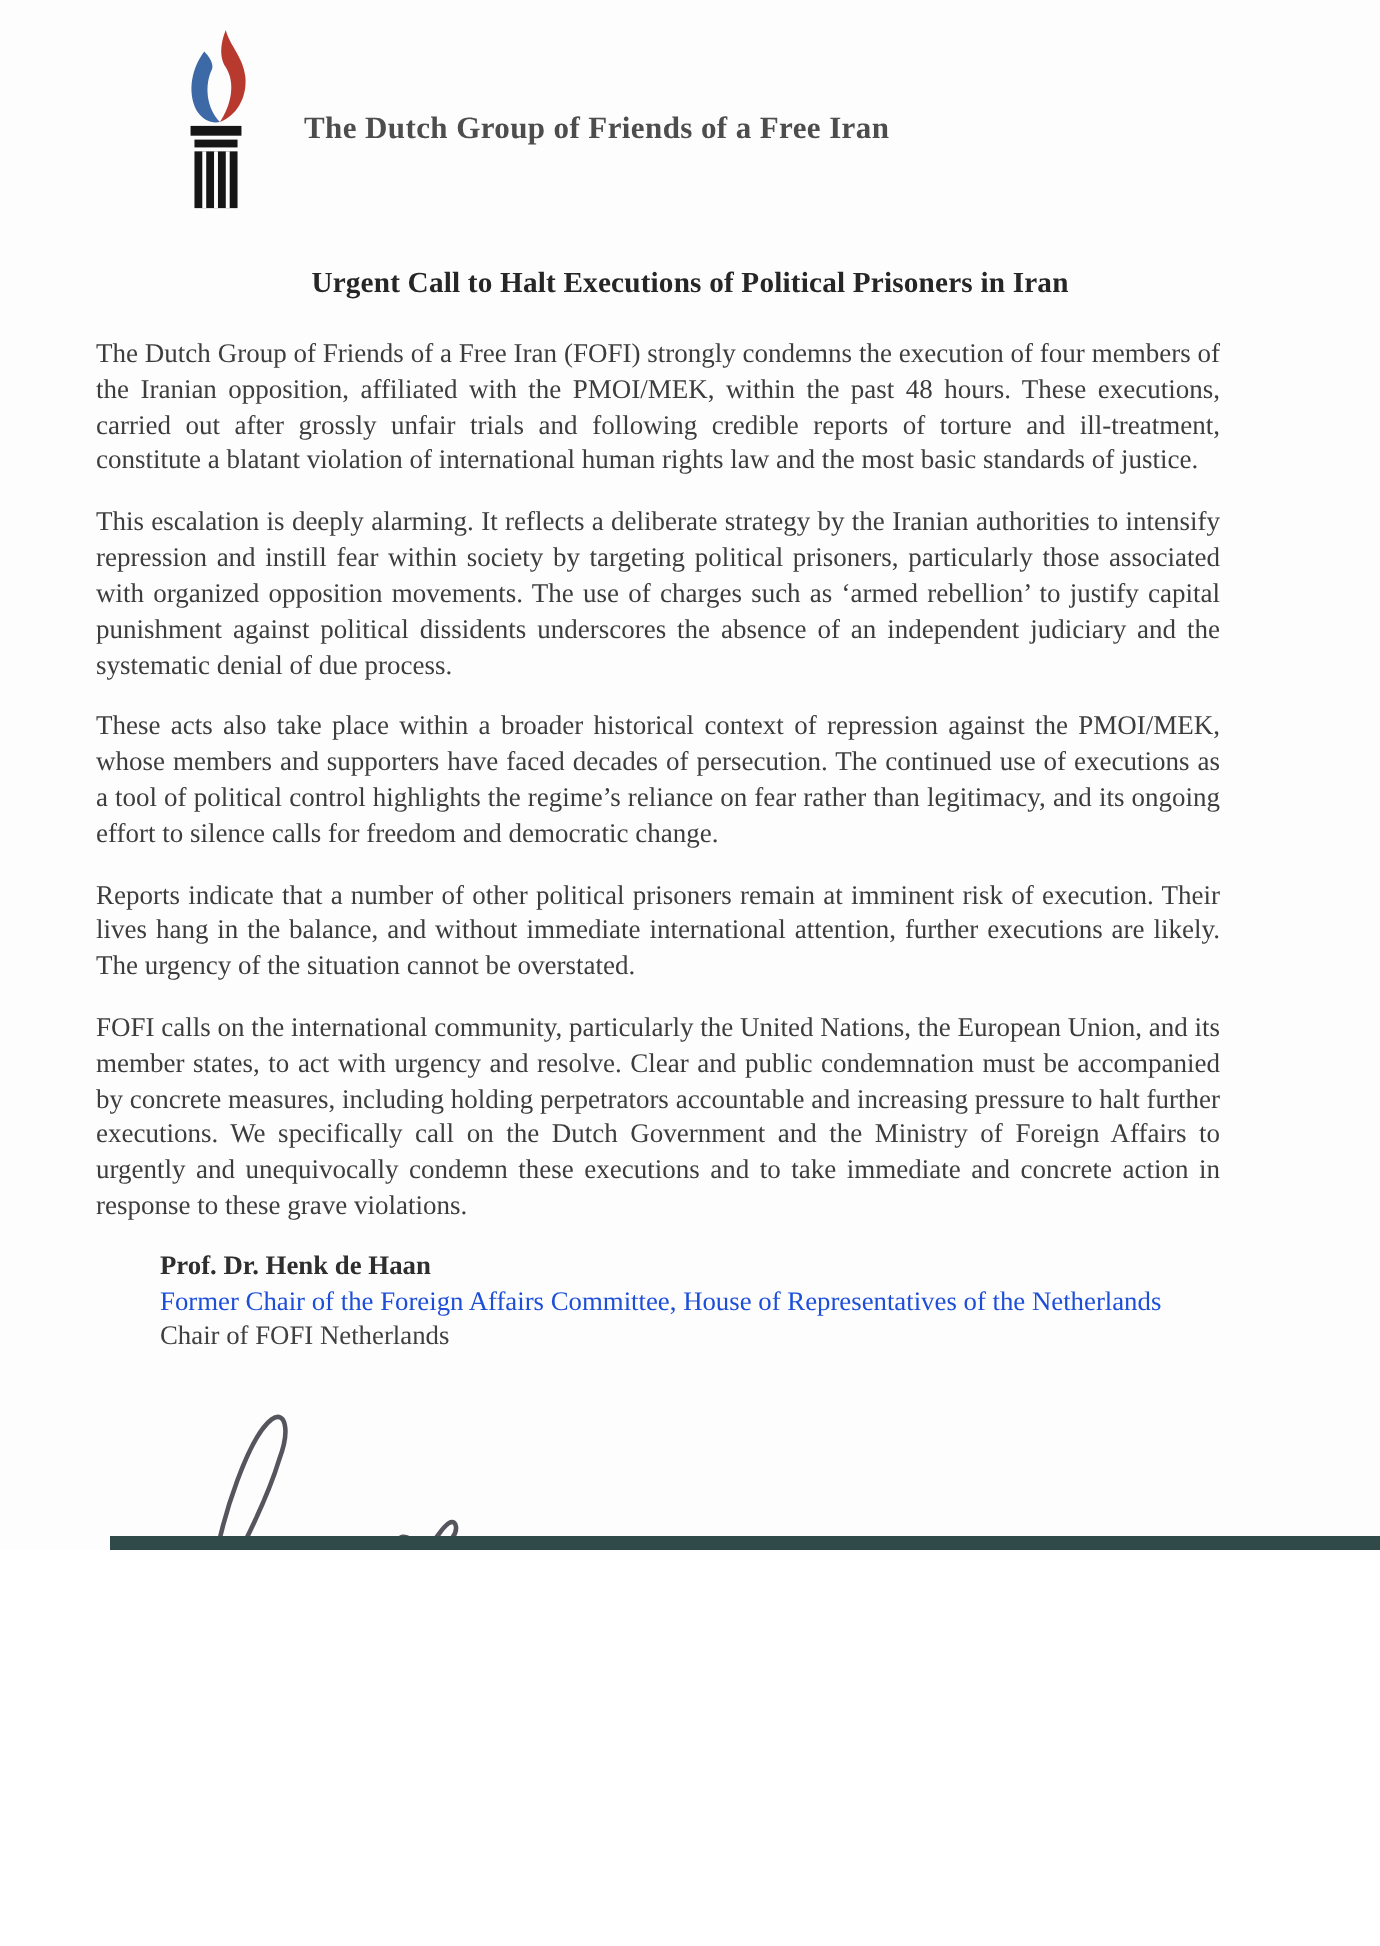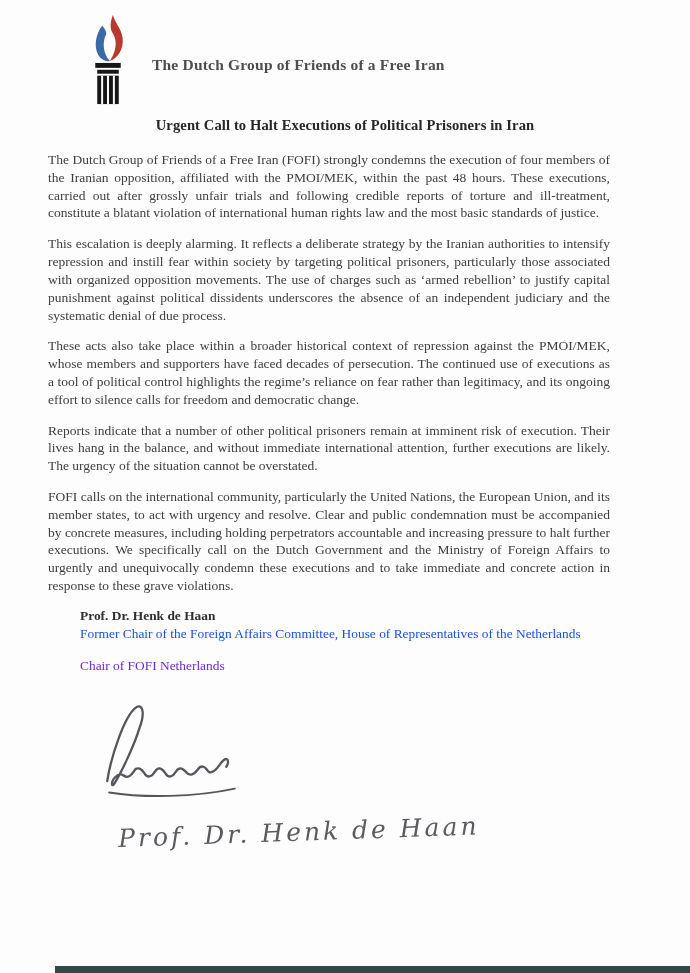--- a/index.html
+++ b/index.html
@@ -1,51 +1,51 @@
 <!DOCTYPE html>
 <html><head>
 <meta charset="utf-8">
 <style>
   html,body{margin:0;padding:0;background:#ffffff;}
   .page{
     position:relative;
-    width:690px;height:973px;
+    width:690px;height:775px;
     background:#fdfdfd;
     font-family:"Liberation Serif","DejaVu Serif",serif;
     color:#3f3f3f;
     overflow:hidden;
     box-sizing:border-box;
   }
   .letterhead{
     display:flex;align-items:center;
     padding:14px 0 0 88px;
   }
   .logo{width:40px;height:93px;flex:0 0 auto;}
   .org-name{
     margin-left:24px;margin-top:8px;
     font-size:15.5px;font-weight:700;color:#4d4d4d;
     letter-spacing:.2px;
   }
   .title{
-    margin:10px 80px 0 80px;
+    margin:27px 80px 0 80px;
     text-align:center;
     font-size:14.6px;font-weight:700;color:#262626;
     letter-spacing:.1px;
   }
   .body-text{margin:17px 80px 0 48px;}
   .body-text p{
     margin:0 0 13px 0;
     font-size:13.5px;line-height:1.32;
     text-align:justify;text-justify:inter-word;
     color:#3d3d3d;
   }
   .sig-block{margin:7px 80px 0 80px;font-size:13.4px;line-height:1.18;}
   .sig-name{font-weight:700;color:#2e2e2e;margin-bottom:2px;}
   .sig-role{max-width:515px;color:#1d4ed8;}
-  .sig-role2{color:#6d28d9;margin-top:16px;}
+  .sig-role2{color:#404040;margin-top:1px;}
   .hand-sign{margin:26px 0 0 92px;width:200px;height:105px;}
   .hand-name{
     margin:6px 0 0 118px;
     transform:rotate(-2deg);
     font-family:"DejaVu Serif","Liberation Serif",serif;
     font-style:italic;
     font-size:25px;color:#5a5a60;
     letter-spacing:3px;white-space:nowrap;
   }
   .bottom-bar{

